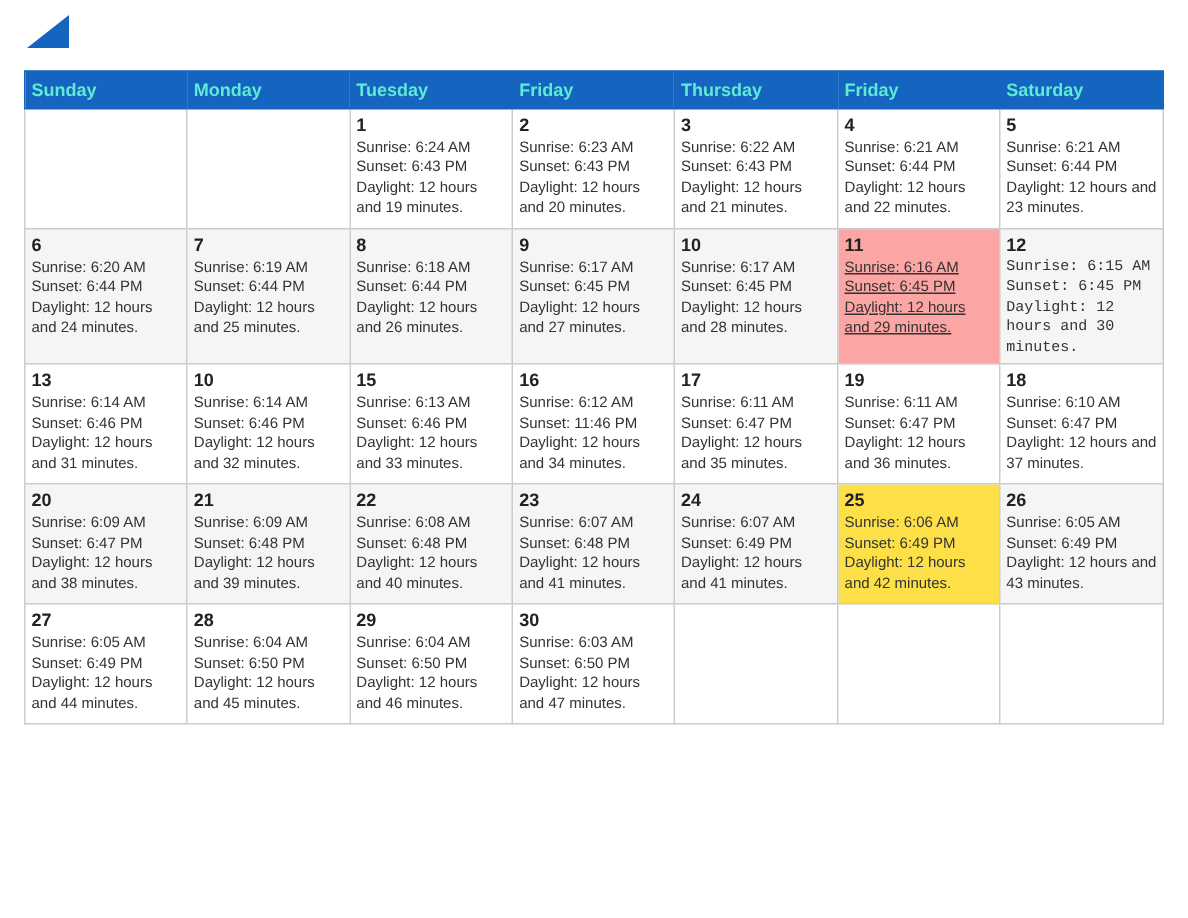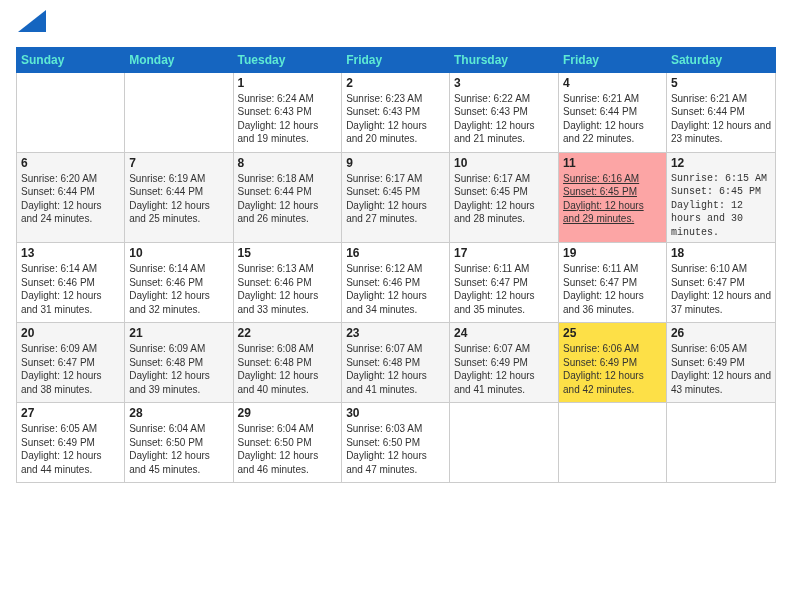--- a/index.html
+++ b/index.html
@@ -220,21 +220,21 @@
           </td>
           <td>
             <div class="day-number">15</div>
             <div class="day-info" style="white-space: pre-line;">Sunrise: 6:13 AM
 Sunset: 6:46 PM
 Daylight: 12 hours and 33 minutes.</div>
           </td>
           <td>
             <div class="day-number">16</div>
             <div class="day-info" style="white-space: pre-line;">Sunrise: 6:12 AM
-Sunset: 6:46 PM
+Sunset: 11:46 PM
 Daylight: 12 hours and 34 minutes.</div>
           </td>
           <td>
             <div class="day-number">17</div>
             <div class="day-info" style="white-space: pre-line;">Sunrise: 6:11 AM
 Sunset: 6:47 PM
 Daylight: 12 hours and 35 minutes.</div>
           </td>
           <td>
             <div class="day-number">19</div>

